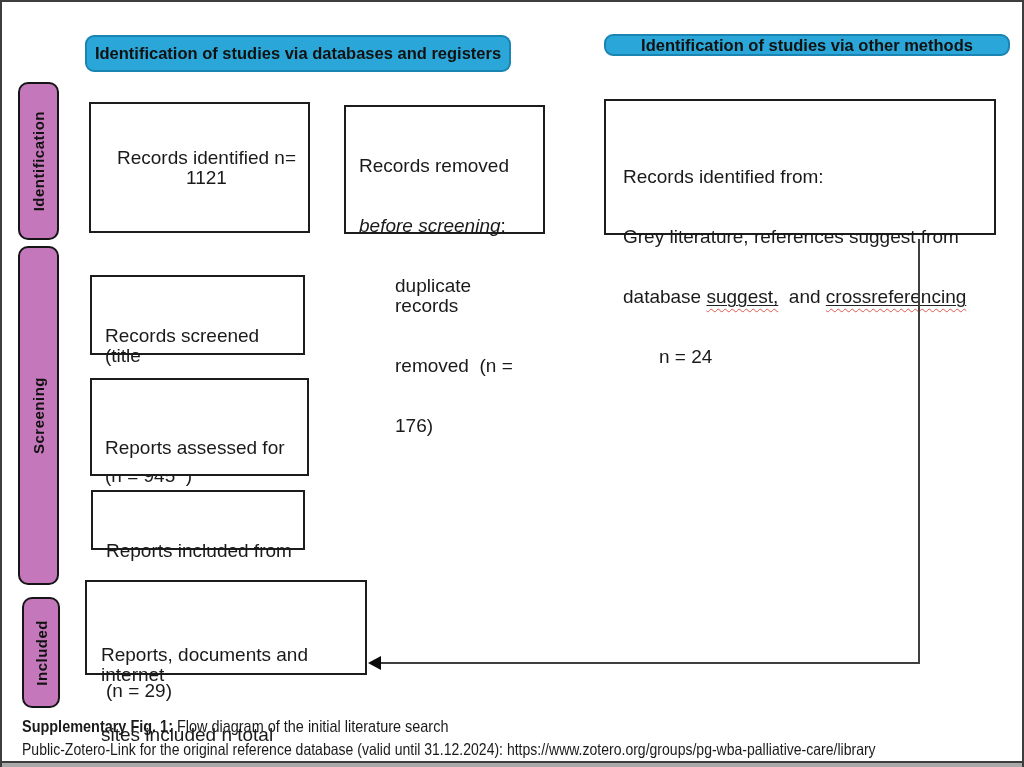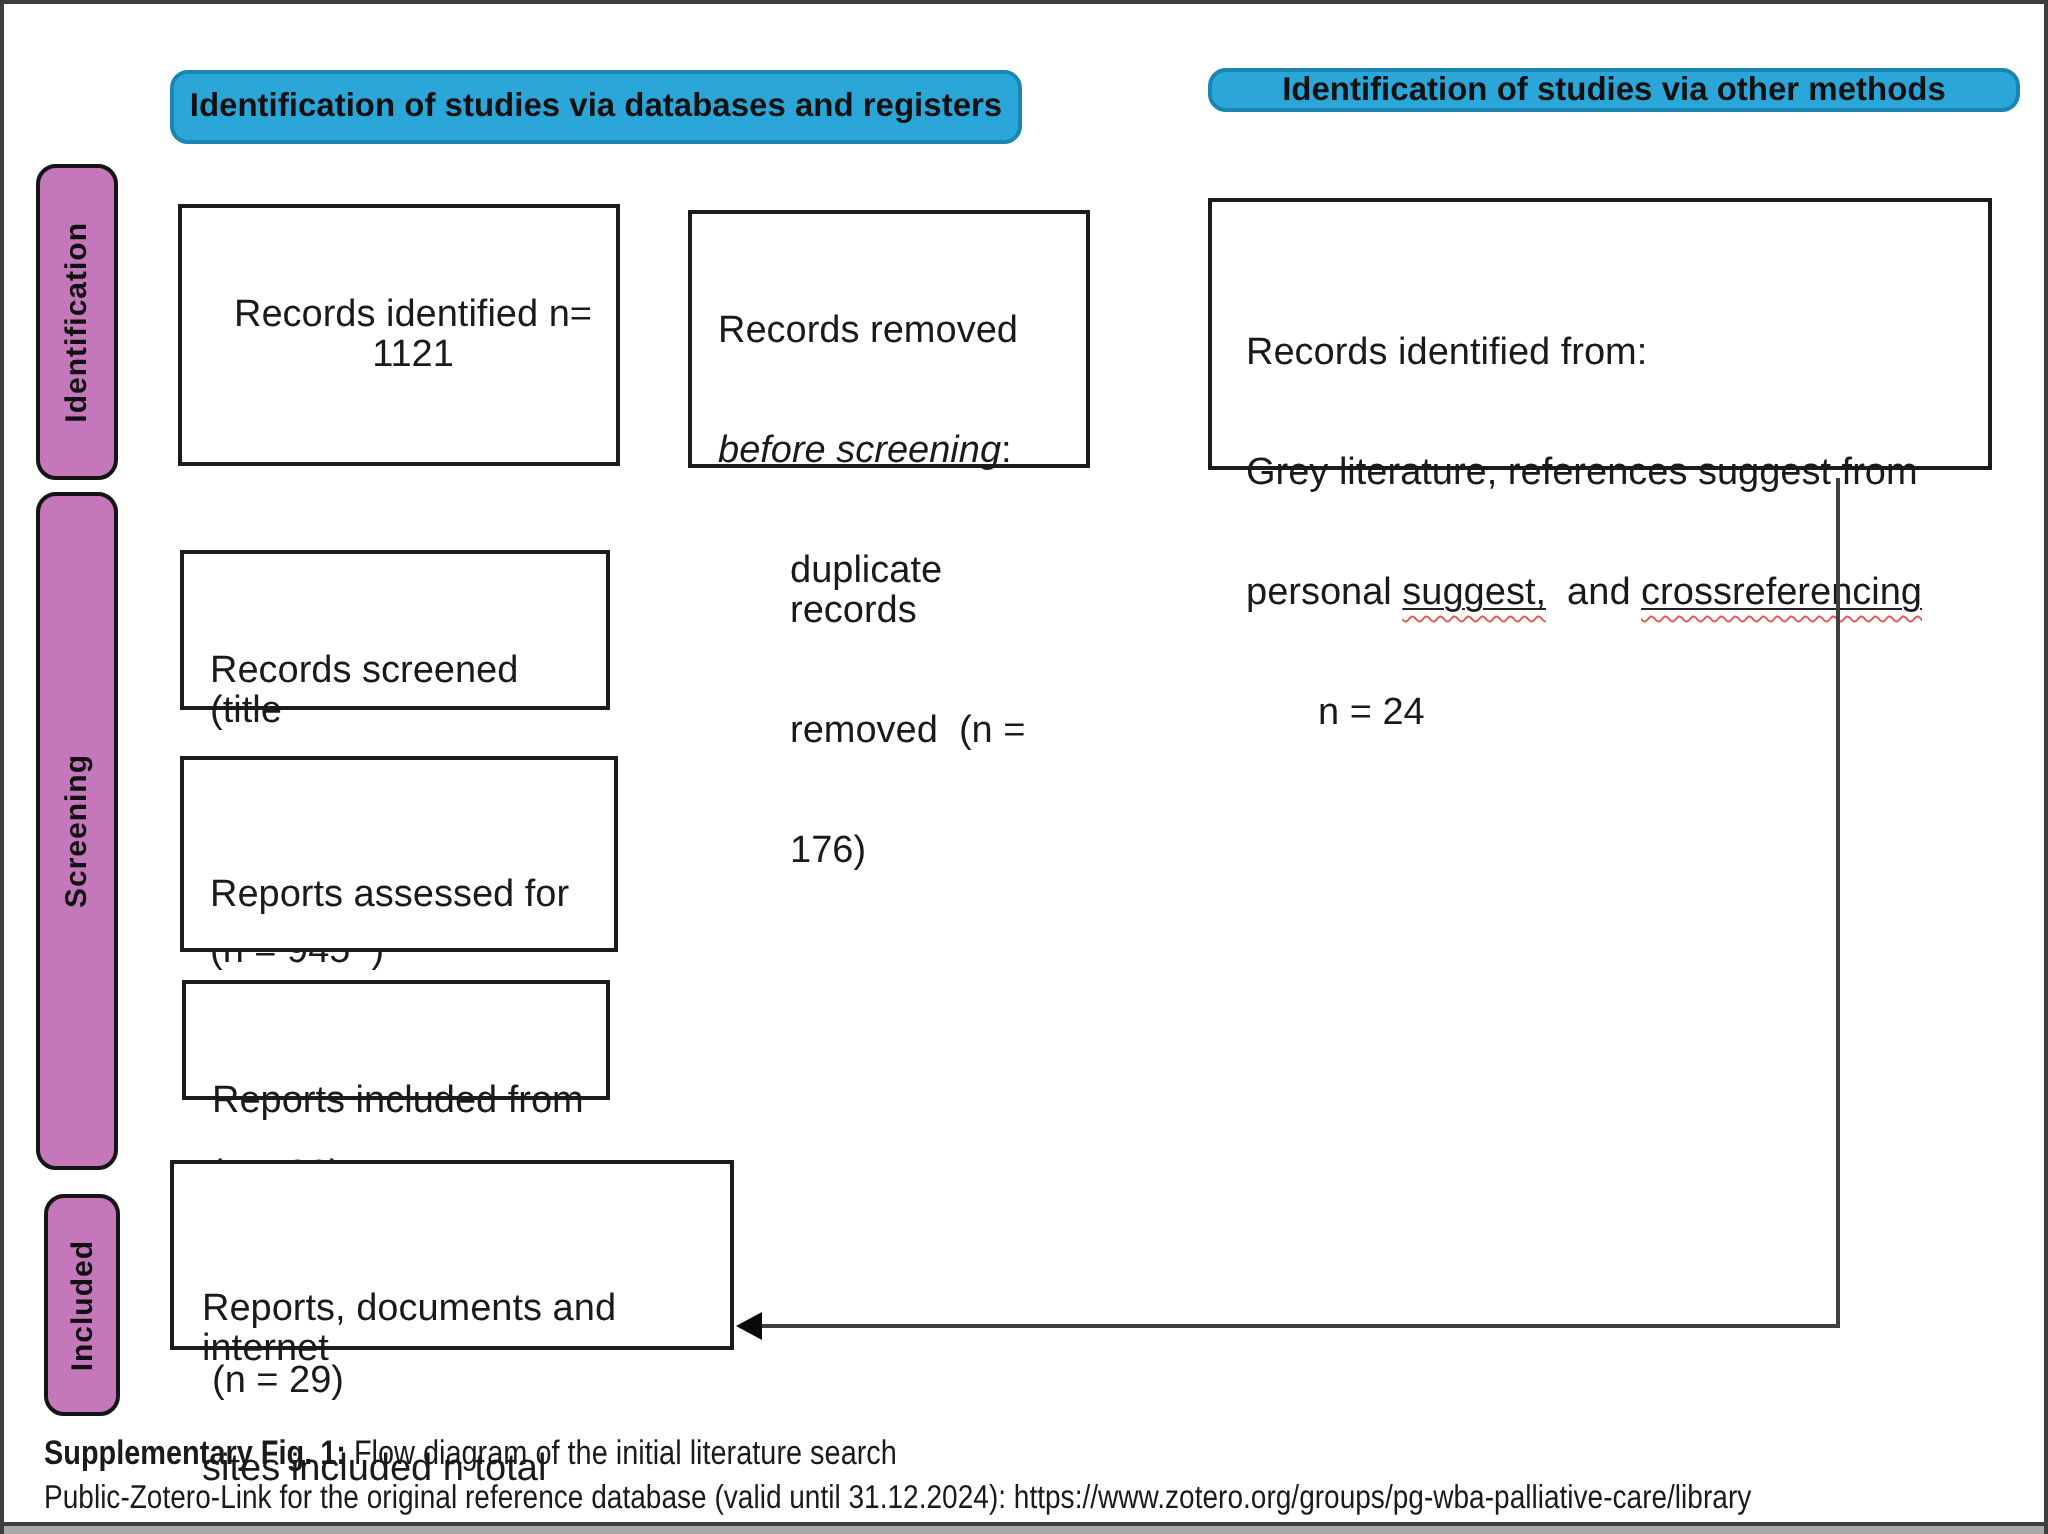--- a/index.html
+++ b/index.html
@@ -151,21 +151,21 @@
     <div>Records removed</div>
     <div><span class="it">before screening</span><span>:</span></div>
     <div class="indent">duplicate records</div>
     <div class="indent">removed  (n =</div>
     <div class="indent">176)</div>
   </div>
 
   <div class="fbox box-records-other">
     <div>Records identified from:</div>
     <div>Grey literature, references suggest from</div>
-    <div><span>personal </span><span class="sp-err"><span class="u-straight">suggest,</span></span><span>  and </span><span class="sp-err"><span class="u-straight">crossreferencing</span></span></div>
+    <div><span>database </span><span class="sp-err"><span class="u-straight">suggest,</span></span><span>  and </span><span class="sp-err"><span class="u-straight">crossreferencing</span></span></div>
     <div class="indent">n = 24</div>
   </div>
 
   <div class="fbox box-records-screened">
     <div>Records screened (title</div>
     <div>only)</div>
     <div>(n = 945  )</div>
   </div>
 
   <div class="fbox box-reports-assessed">

